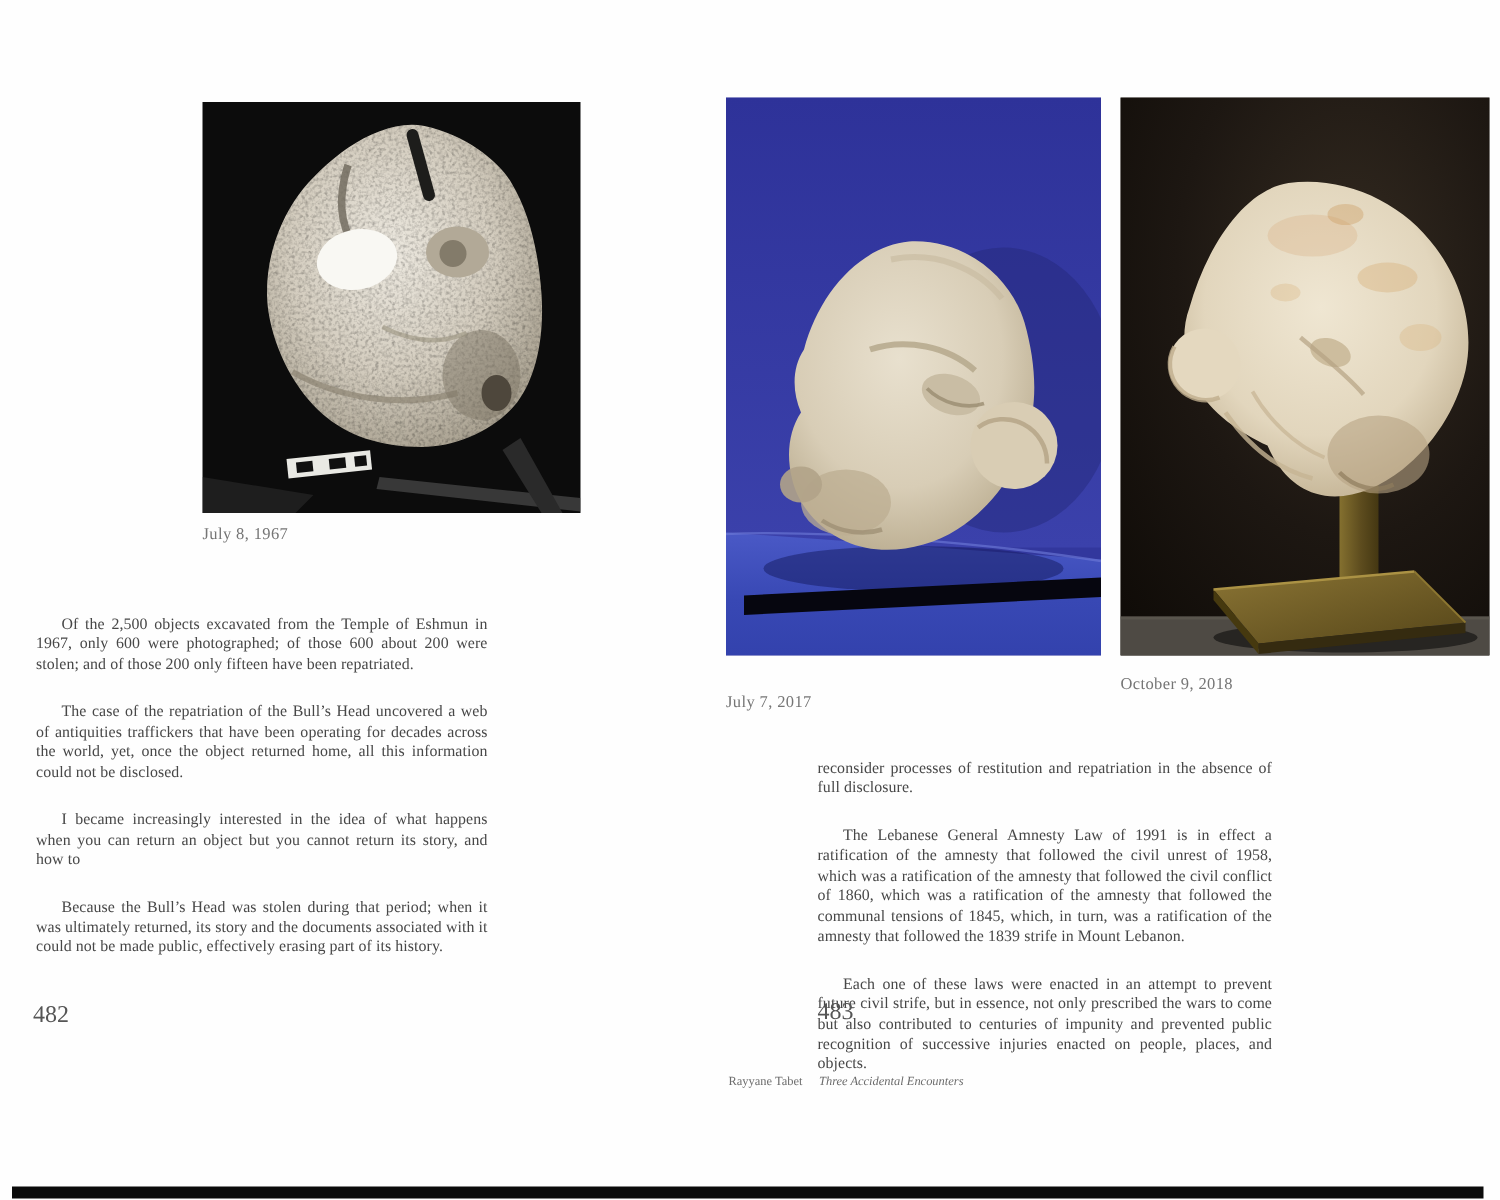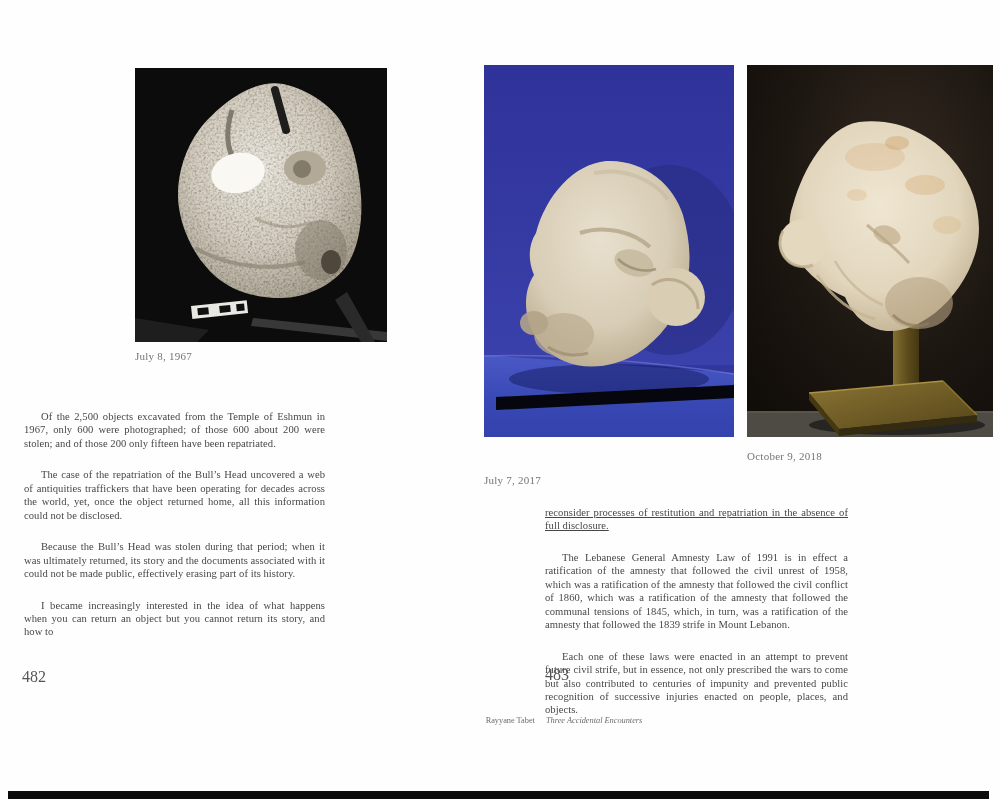--- a/index.html
+++ b/index.html
@@ -4,21 +4,21 @@
 <style>
   html,body{margin:0;padding:0;background:#fff;}
   #page{position:relative;width:1000px;height:800px;background:#fefefe;overflow:hidden;
         font-family:"Liberation Serif","DejaVu Serif",serif;}
   .photo{position:absolute;overflow:hidden;}
   .photo svg{display:block;width:100%;height:100%;}
   .caption{position:absolute;font-size:11px;color:#757575;letter-spacing:.25px;}
   .bodycol{position:absolute;font-size:10.6px;line-height:13.45px;color:#474747;
            text-align:justify;letter-spacing:.05px;}
   .bodycol p{margin:18px;text-indent:17px;}
-  .bodycol p.noindent{text-indent:0;text-decoration:underline;}
+  .bodycol p.noindent{text-indent:0;}
   .pagenum{position:absolute;font-size:16px;color:#555;}
   .footer{position:absolute;left:414px;top:716px;width:300px;text-align:center;
           font-size:8.3px;color:#6c6c6c;}
   .footer .title{font-style:italic;margin-left:9px;}
   .bottombar{position:absolute;left:8px;top:791px;width:981px;height:8px;background:#0b0b0b;}
 </style>
 </head>
 <body>
 
 <div id="page">
@@ -60,22 +60,22 @@
         <rect x="45" y="3" width="8" height="7" fill="#101010"></rect>
       </g>
     </svg>
   </div>
 
   <div class="caption" style="left:135px;top:350px;">July 8, 1967</div>
 
   <div class="bodycol" style="left:6px;top:392px;width:337px;">
     <p>Of the 2,500 objects excavated from the Temple of Eshmun in 1967, only 600 were photographed; of those 600 about 200 were stolen; and of those 200 only fifteen have been repatriated.</p>
     <p>The case of the repatriation of the Bull’s Head uncovered a web of antiquities traffickers that have been operating for decades across the world, yet, once the object returned home, all this information could not be disclosed.</p>
+    <p>I became increasingly interested in the idea of what happens when you can return an object but you cannot return its story, and how to</p>
     <p>Because the Bull’s Head was stolen during that period; when it was ultimately returned, its story and the documents associated with it could not be made public, effectively erasing part of its history.</p>
-    <p>I became increasingly interested in the idea of what happens when you can return an object but you cannot return its story, and how to</p>
   </div>
 
   <div class="pagenum" style="left:22px;top:668px;">482</div>
 
   <div class="photo" style="left:484px;top:65px;width:250px;height:372px;background:#32379d;">
     <svg viewBox="0 0 250 372">
       <defs>
         <linearGradient id="wallg" x1="0" y1="0" x2="0" y2="1">
           <stop offset="0%" stop-color="#2e3299"></stop>
           <stop offset="100%" stop-color="#3b41ab"></stop>
@@ -153,21 +153,21 @@
       <ellipse cx="110" cy="130" rx="10" ry="6" fill="#d8ae78" opacity="0.3"></ellipse>
       <path d="M70,210 C85,232 105,248 128,254" stroke="#c6b493" stroke-width="3" fill="none" opacity="0.8"></path>
       <path d="M88,196 C98,214 116,232 136,240" stroke="#c6b493" stroke-width="2.5" fill="none" opacity="0.7"></path>
       <ellipse cx="140" cy="170" rx="14" ry="9" fill="#cdbd9e" transform="rotate(20 140 170)"></ellipse>
       <path d="M120,160 C134,172 150,184 162,198" stroke="#b5a383" stroke-width="3" fill="none" opacity="0.7"></path>
       <ellipse cx="172" cy="238" rx="34" ry="26" fill="#b8a384" opacity="0.6"></ellipse>
       <path d="M146,250 C156,260 170,264 182,258" stroke="#8f7c5c" stroke-width="3" fill="none" opacity="0.7"></path>
     </svg>
   </div>
 
-  <div class="caption" style="left:484px;top:474px;">July 7, 2017</div>
+  <div class="caption" style="left:484px;top:462px;">July 7, 2017</div>
   <div class="caption" style="left:747px;top:450px;">October 9, 2018</div>
 
   <div class="bodycol" style="left:527px;top:488px;width:339px;">
     <p class="noindent">reconsider processes of restitution and repatriation in the absence of full disclosure.</p>
     <p>The Lebanese General Amnesty Law of 1991 is in effect a ratification of the amnesty that followed the civil unrest of 1958, which was a ratification of the amnesty that followed the civil conflict of 1860, which was a ratification of the amnesty that followed the communal tensions of 1845, which, in turn, was a ratification of the amnesty that followed the 1839 strife in Mount Lebanon.</p>
     <p>Each one of these laws were enacted in an attempt to prevent future civil strife, but in essence, not only prescribed the wars to come but also contributed to centuries of impunity and prevented public recognition of successive injuries enacted on people, places, and objects.</p>
   </div>
 
   <div class="pagenum" style="left:545px;top:666px;">483</div>
 

